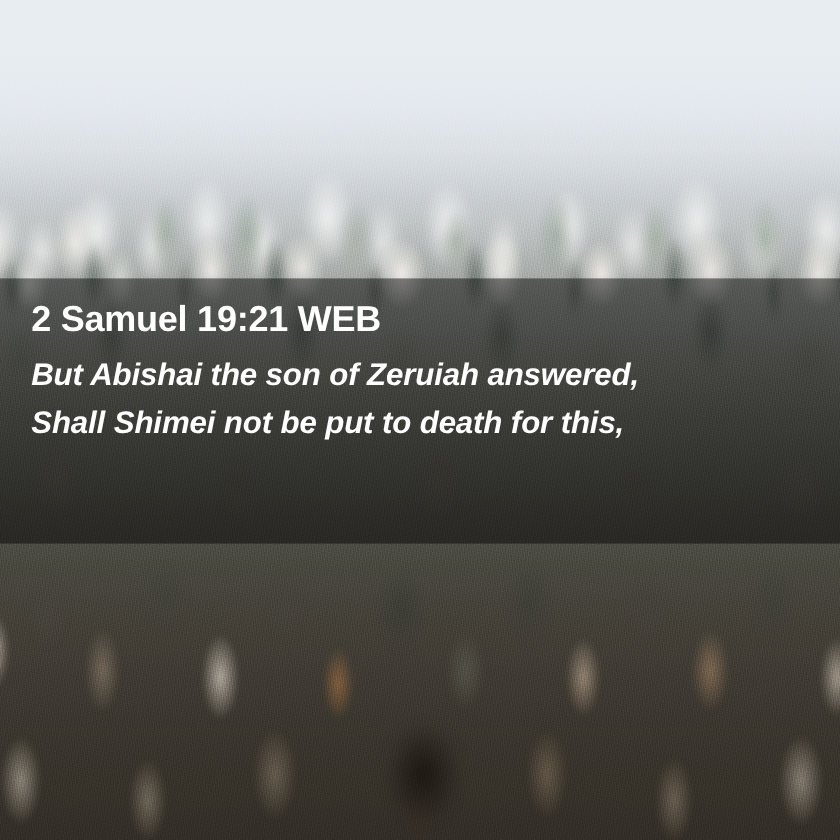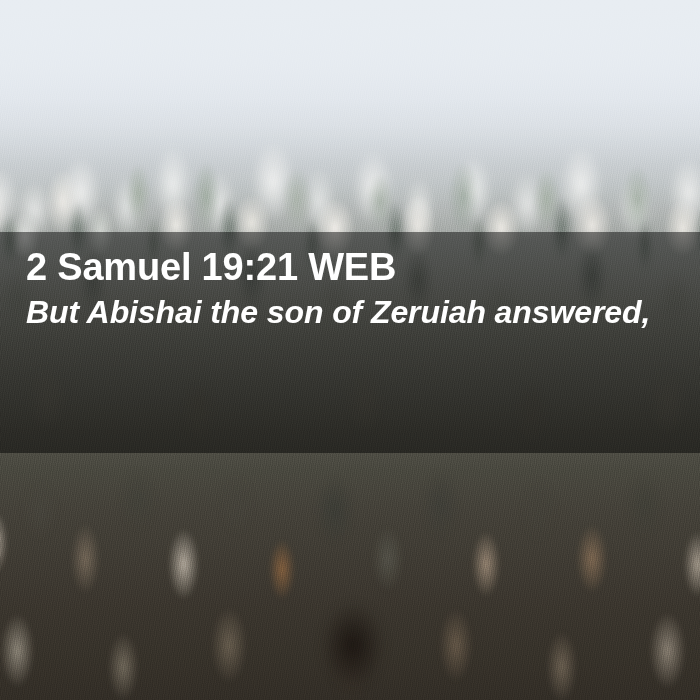--- a/index.html
+++ b/index.html
@@ -230,33 +230,33 @@
     height: 221px;
     background: rgba(0, 0, 0, 0.47);
     box-sizing: border-box;
     padding: 16px 26px 0 26px;
   }
 
   .verse-reference {
     color: #ffffff;
     font-family: "Liberation Sans", sans-serif;
     font-weight: bold;
-    font-size: 38px;
+    font-size: 30px;
     line-height: 38px;
     letter-spacing: -0.2px;
     white-space: nowrap;
   }
 
   .verse-body {
     margin-top: 6px;
     color: #ffffff;
     font-family: "Liberation Sans", sans-serif;
     font-weight: bold;
     font-style: italic;
-    font-size: 32px;
+    font-size: 26px;
     line-height: 40px;
     letter-spacing: -0.1px;
   }
   .verse-line {
     white-space: nowrap;
   }
 </style>
 </head>
 <body>
 
@@ -271,16 +271,17 @@
     <div class="forest-low"></div>
     <div class="trunk-shadow"></div>
     <div class="grain"></div>
     <div class="grain-mask"></div>
   </div>
 
   <div class="verse-overlay">
     <div class="verse-reference">2 Samuel 19:21 WEB</div>
     <div class="verse-body">
       <div class="verse-line">But Abishai the son of Zeruiah answered,</div>
+      <div class="verse-line">Shall Shimei not be put to death for this,</div>
     </div>
   </div>
 
 </div>
 
 </body></html>

